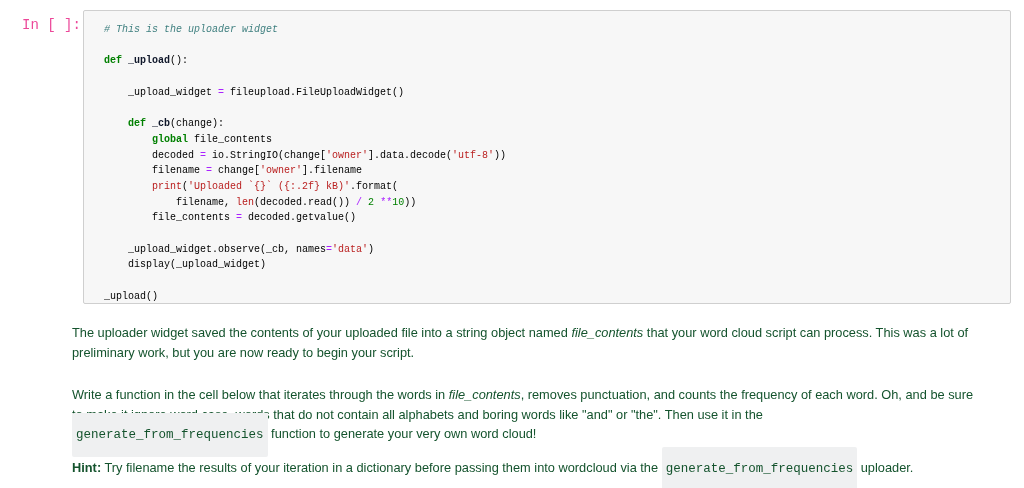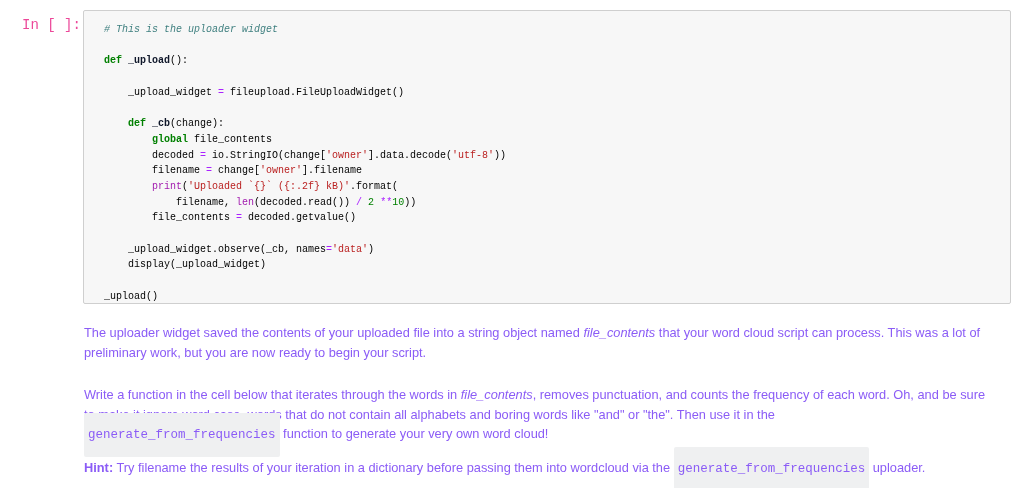--- a/index.html
+++ b/index.html
@@ -7,22 +7,22 @@
   .prompt { position:absolute; left:22px; top:17px; font-family:"Liberation Mono", monospace; font-size:14px; color:#ec4899; white-space:pre; }
   .cell { position:absolute; left:83px; top:10px; width:928px; height:294px; background:#f7f7f7; border:1px solid #cfcfcf; border-radius:2px; box-sizing:border-box; }
   .code { position:absolute; left:16px; top:7px; margin:4px; font-family:"Liberation Mono", monospace; font-size:10px; line-height:15.7px; color:#000; white-space:pre; }
   .code .line { height:15.7px; }
   .c { color:#408080; font-style:italic; }
   .k { color:#008000; font-weight:bold; }
   .nf { color:#0f172a;font-weight:bold; }
   .o { color:#aa22ff; }
   .s { color:#ba2121; }
   .m { color:#008000; }
-  .nb { color:#a21caf;text-align:right; }
-  .md { position:absolute; left:84px; width:920px; font-size:12.8px; color:#8b5cf6; line-height:19.5px; }
+  .nb { color:#b91c1c;text-align:right; }
+  .md { position:absolute; left:72px; width:920px; font-size:12.8px; color:#14532d; line-height:19.5px; }
   .md p { margin:0; }
   .md em { font-style:italic; }
   .md code { font-family:"Liberation Mono", monospace; font-size:12.5px; background:#eff0f1; padding:15px 4px; border-radius:2px; }
   .md b { font-weight:bold; }
 </style>
 </head>
 <body>
 
 <div class="prompt">In [ ]:</div>
 

